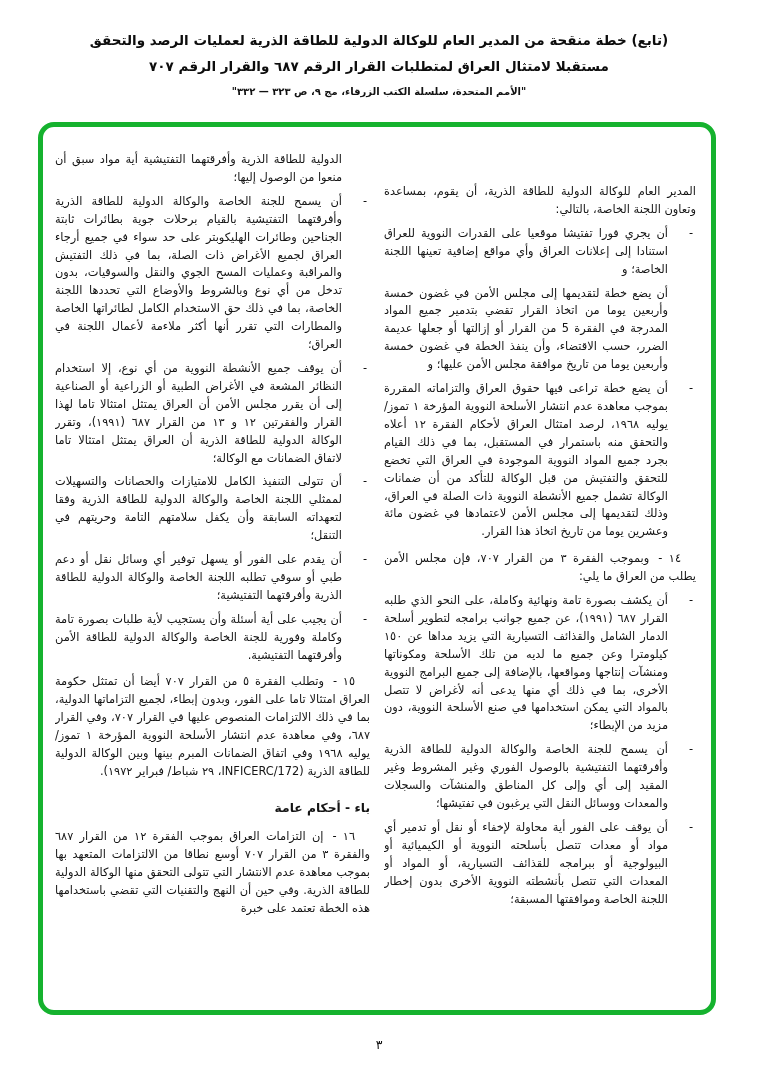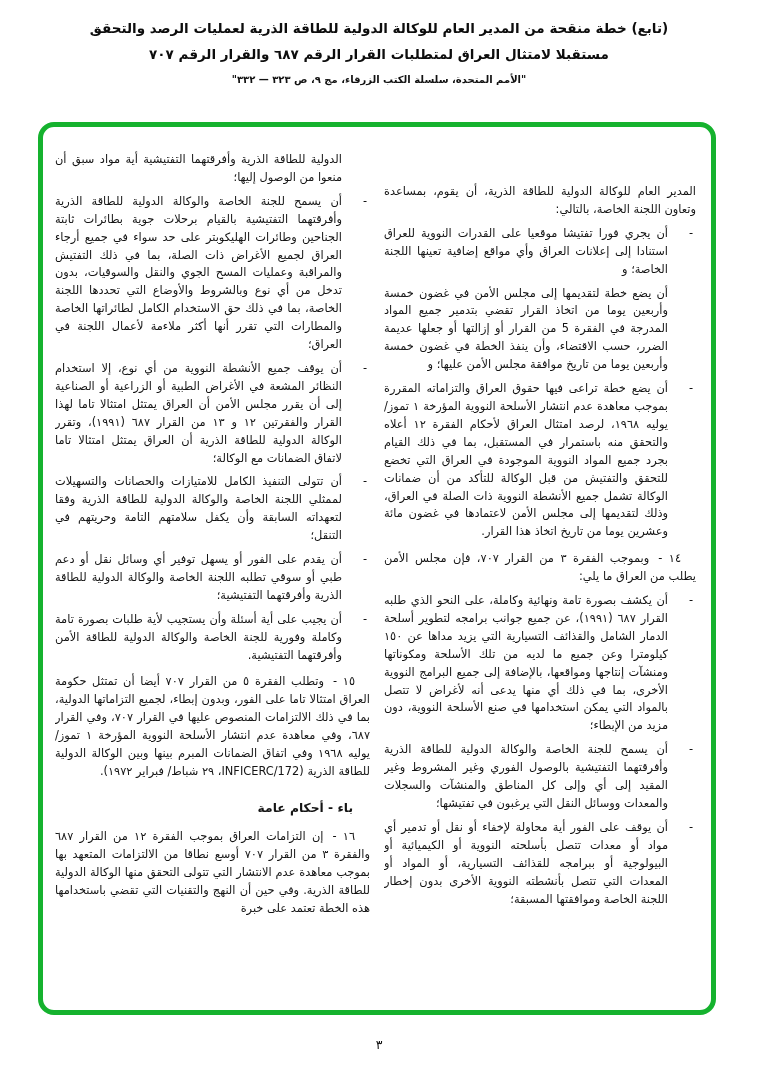--- a/index.html
+++ b/index.html
@@ -8,21 +8,21 @@
     width: 758px; height: 1078px;
     font-family: "DejaVu Sans", sans-serif;
     color: #161616;
     position: relative;
     overflow: hidden;
   }
   .page { position: relative; width: 758px; height: 1078px; background: #fff; }
 
   
   .doc-header {
-    position: absolute; top: 16px; left: 0; right: 0;
+    position: absolute; top: 28px; left: 0; right: 0;
     text-align: center; direction: rtl;
   }
   .h-line {
     font-weight: bold; font-size: 13.5px; line-height: 1.9;
     color: #0d0d0d; letter-spacing: 0;
   }
   .h-src { font-weight: bold; font-size: 10px; margin-top: 7px; color: #111; }
 
   
   .frame {
@@ -51,21 +51,21 @@
   
   .para { margin-bottom: 6px; }
   .bullet { display: flex; margin-bottom: 6px; }
   .bullet .marker { flex: 0 0 28px; text-align: right; padding-right: 3px; }
   .bullet .btext { flex: 1; text-align: justify; }
   .bullet-cont { margin-bottom: 6px; padding-right: 28px; }
   .numbered { text-indent: 15px; margin: 9px 0 6px; }
   .numbered .num { padding-left: 9px; }
   .section-heading {
     font-weight: bold; font-size: 12.3px;
-    text-align: right; margin: 18px 17px 10px 0;
+    text-align: right; margin: 18px 0 10px 0;
   }
 
   
   .page-num {
     position: absolute; bottom: 26px; left: 0; right: 0;
     text-align: center; font-size: 12.5px; color: #111;
   }
 </style>
 </head>
 <body>

